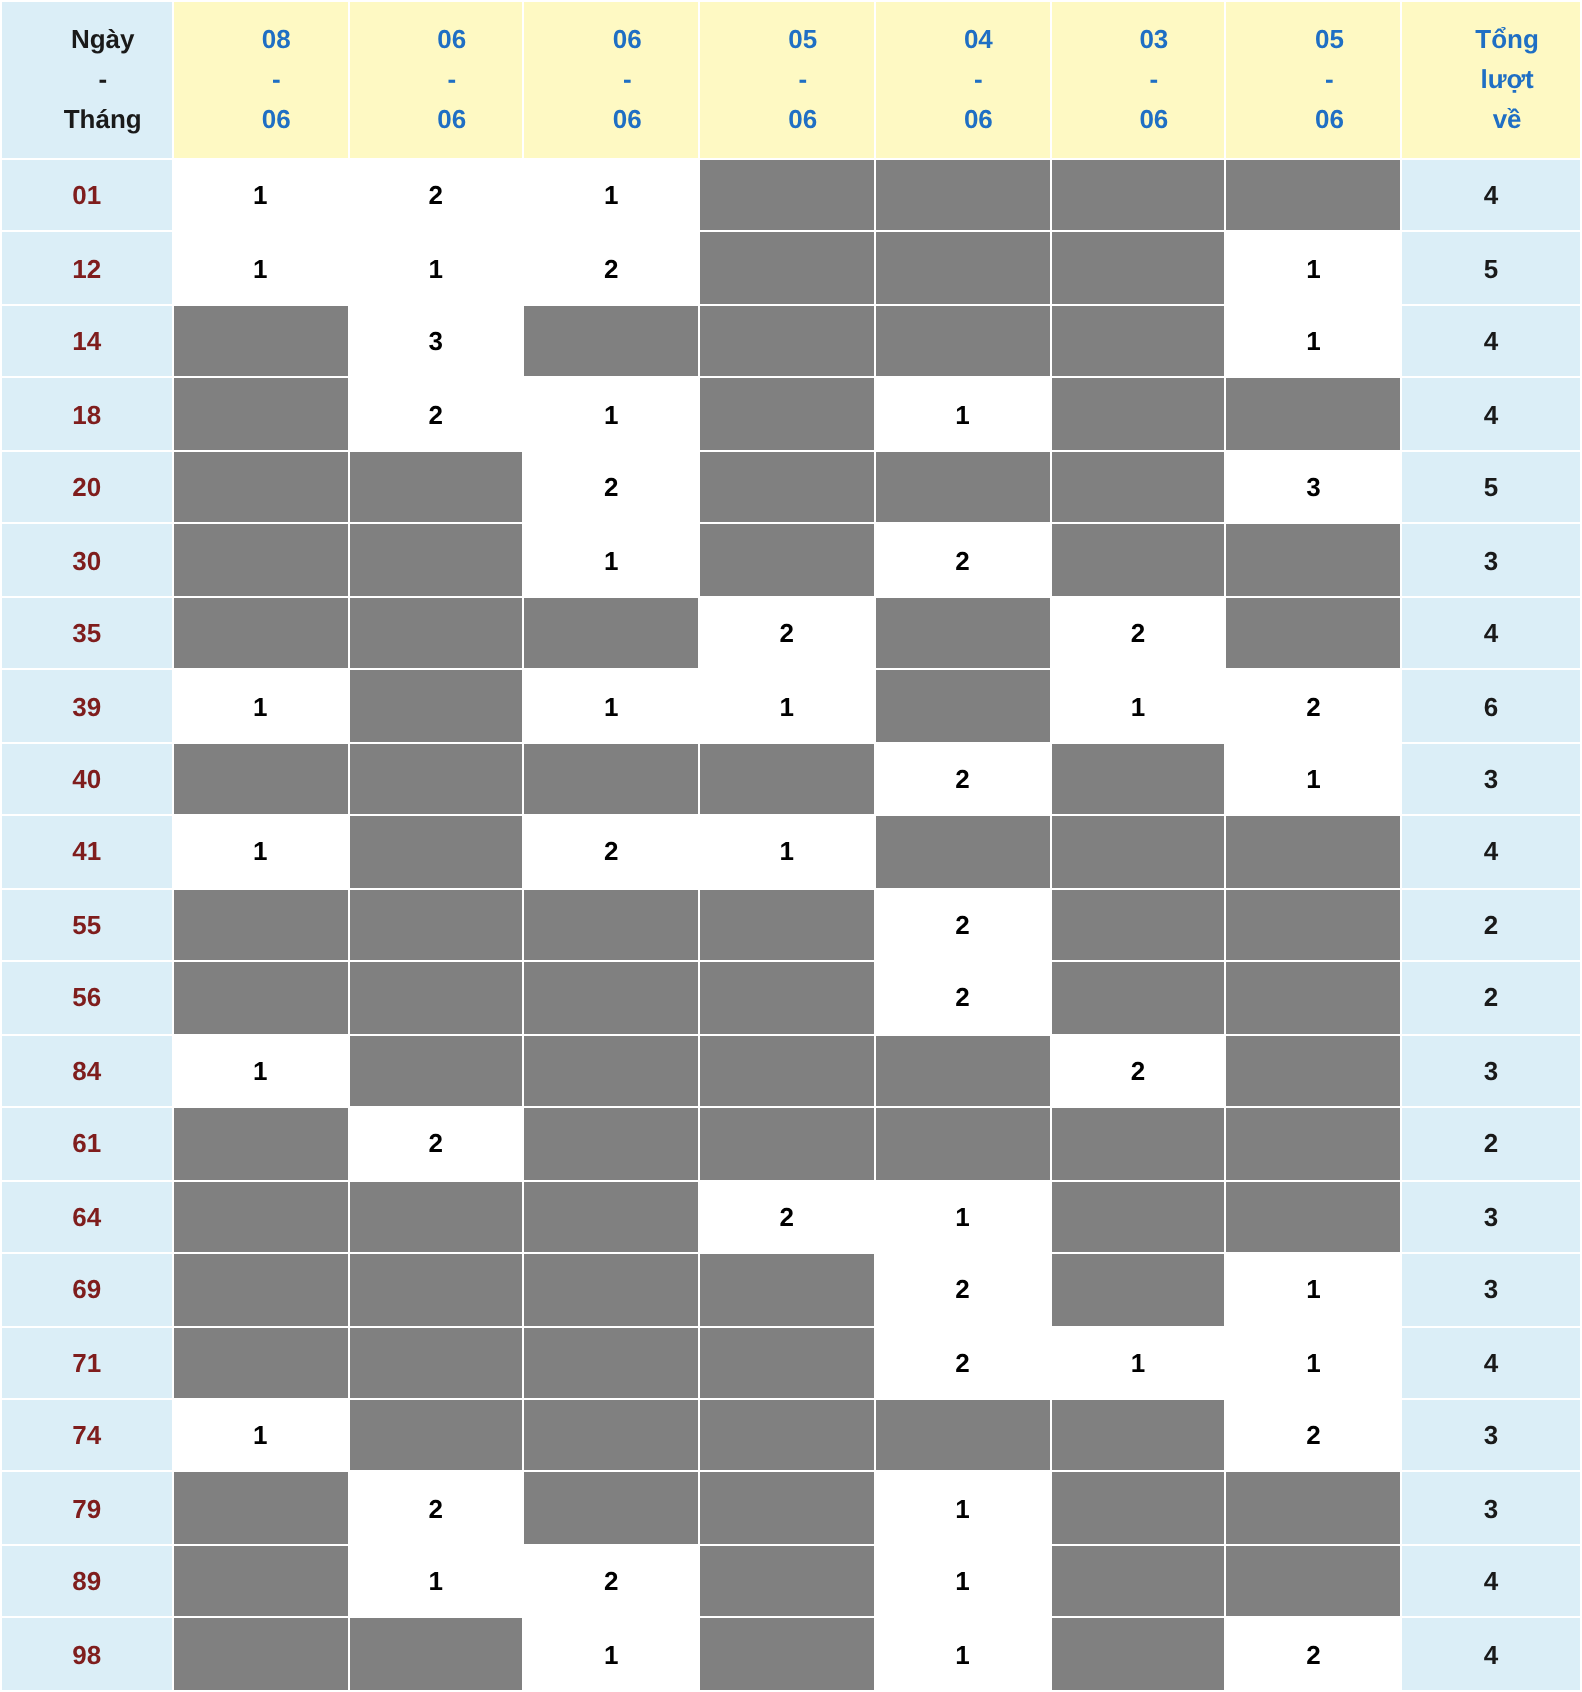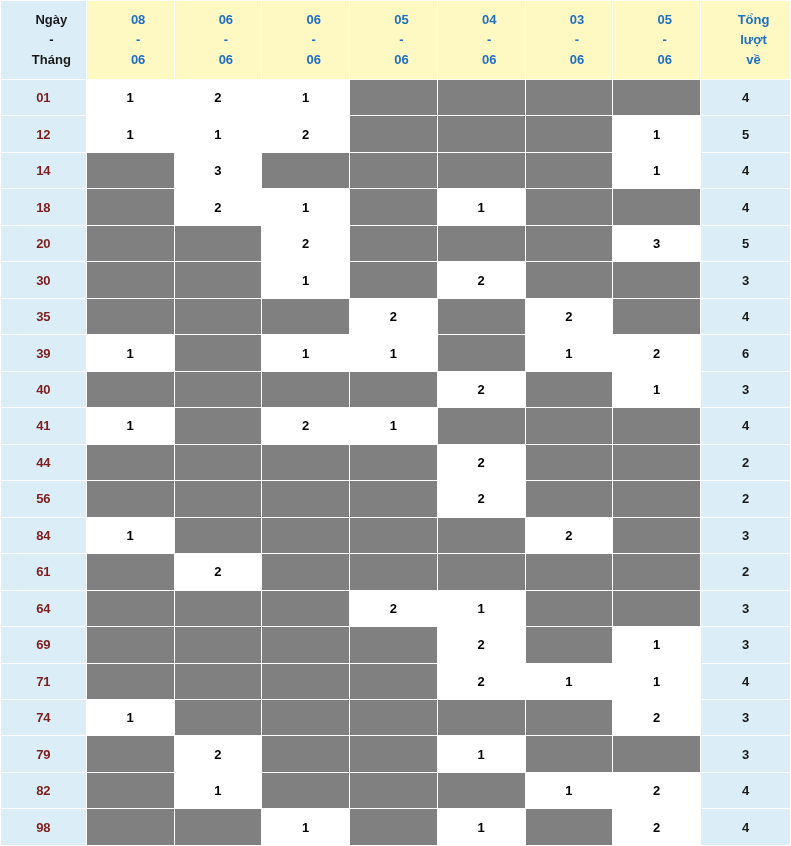--- a/index.html
+++ b/index.html
@@ -241,21 +241,21 @@
         <td class="val">1</td>
         <td class="filled"></td>
         <td class="val">2</td>
         <td class="val">1</td>
         <td class="filled"></td>
         <td class="filled"></td>
         <td class="filled"></td>
         <td class="totcell">4</td>
       </tr>
       <tr>
-        <td class="daycell">44</td>
+        <td class="daycell">55</td>
         <td class="filled"></td>
         <td class="filled"></td>
         <td class="filled"></td>
         <td class="filled"></td>
         <td class="val">2</td>
         <td class="filled"></td>
         <td class="filled"></td>
         <td class="totcell">2</td>
       </tr>
       <tr>
@@ -340,28 +340,28 @@
         <td class="filled"></td>
         <td class="val">2</td>
         <td class="filled"></td>
         <td class="filled"></td>
         <td class="val">1</td>
         <td class="filled"></td>
         <td class="filled"></td>
         <td class="totcell">3</td>
       </tr>
       <tr>
-        <td class="daycell">82</td>
-        <td class="filled"></td>
-        <td class="val">1</td>
-        <td class="filled"></td>
-        <td class="filled"></td>
-        <td class="filled"></td>
-        <td class="val">1</td>
-        <td class="val">2</td>
+        <td class="daycell">89</td>
+        <td class="filled"></td>
+        <td class="val">1</td>
+        <td class="val">2</td>
+        <td class="filled"></td>
+        <td class="val">1</td>
+        <td class="filled"></td>
+        <td class="filled"></td>
         <td class="totcell">4</td>
       </tr>
       <tr>
         <td class="daycell">98</td>
         <td class="filled"></td>
         <td class="filled"></td>
         <td class="val">1</td>
         <td class="filled"></td>
         <td class="val">1</td>
         <td class="filled"></td>

